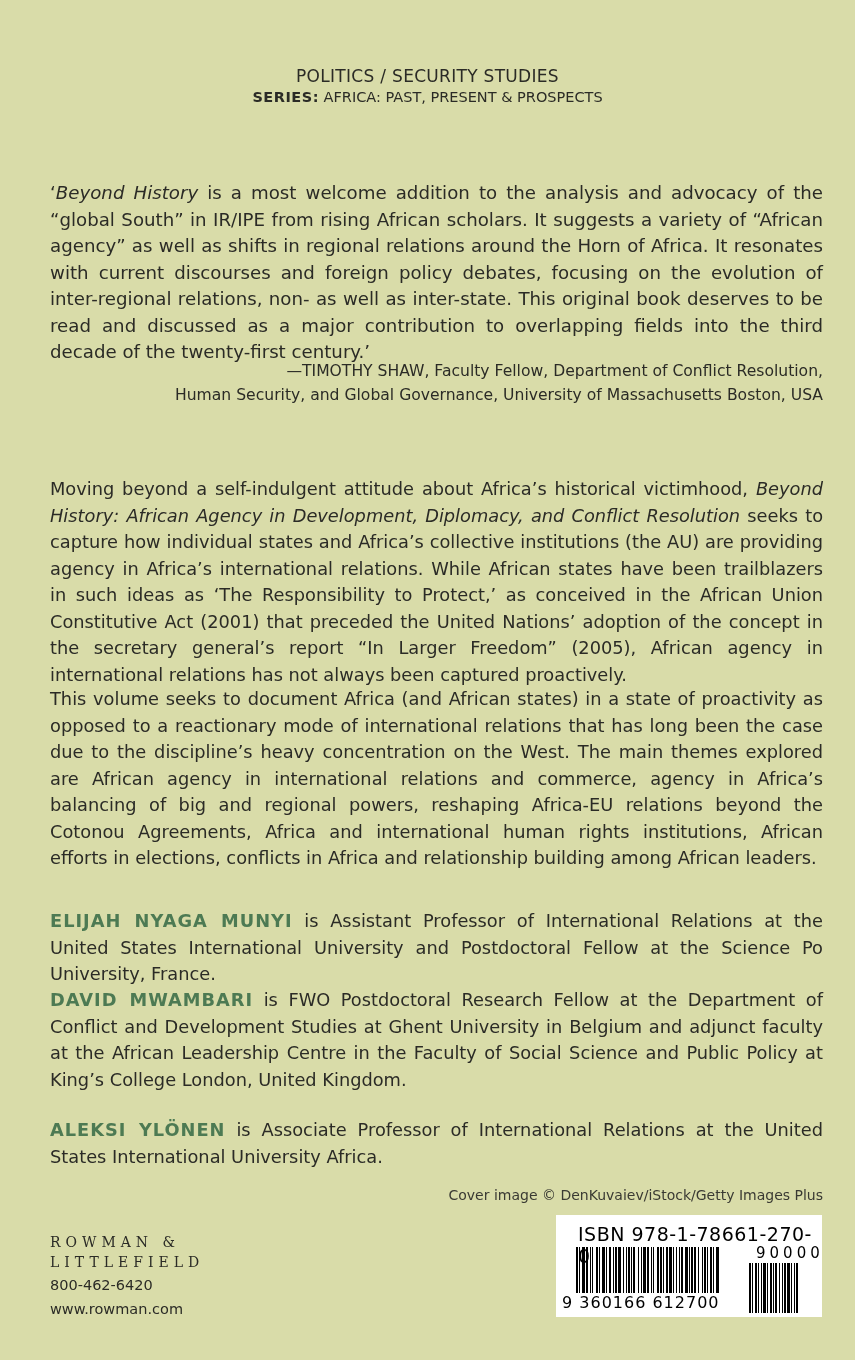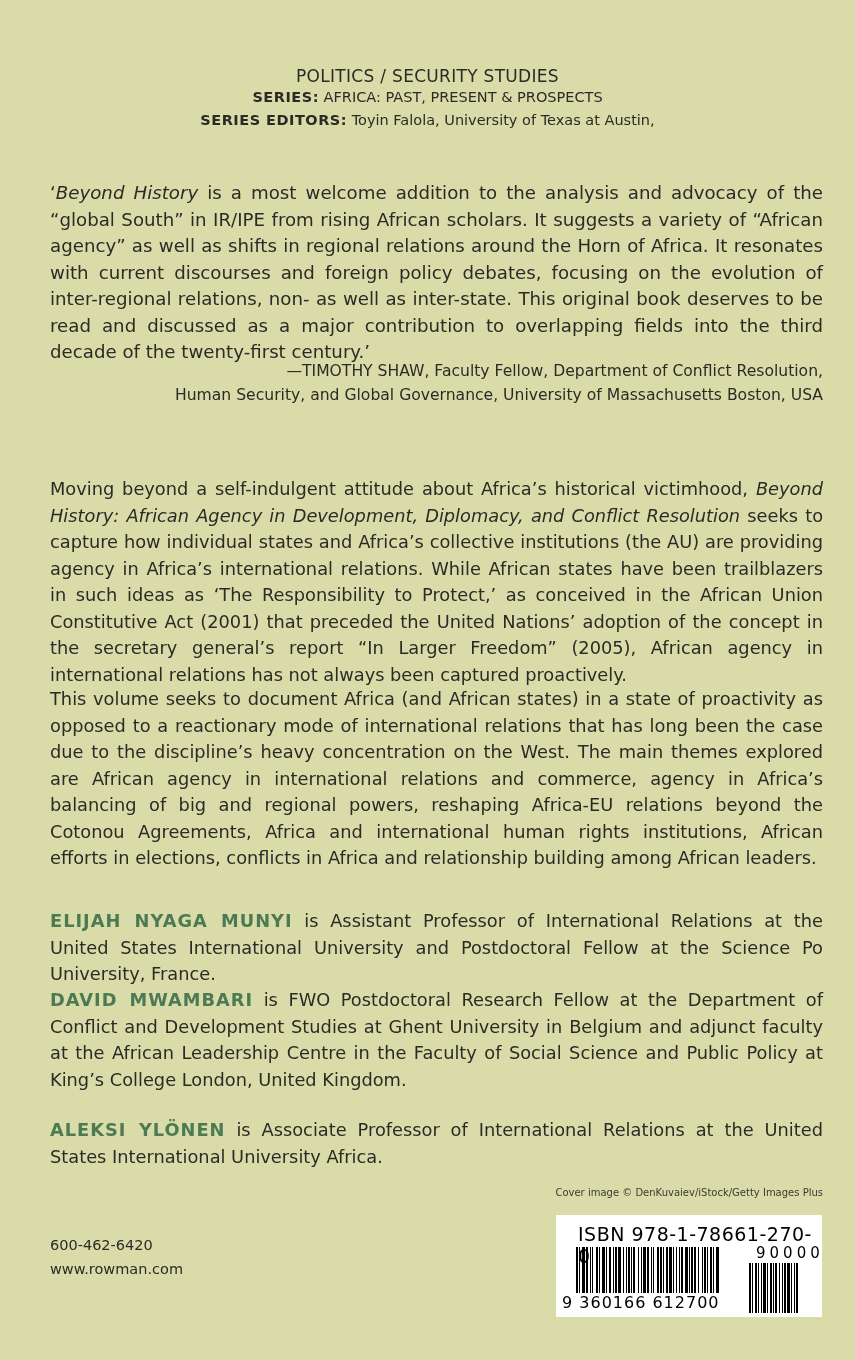--- a/index.html
+++ b/index.html
@@ -14,21 +14,21 @@
   .block { position:absolute; left:50px; width:773px; font-size:17.8px; line-height:26.5px; text-align:justify; }
   .quote { top:180px; font-size:18.2px; line-height:26.5px; }
   .quote i { font-style:italic; }
   .attr { position:absolute; right:32px; top:359px; text-align:right; font-size:15.6px; line-height:24px; }
   .p1 { top:464px;margin-top:12px; }
   .p2 { top:686px; }
   .bio1 { top:908px; }
   .bio2 { top:987px; }
   .bio3 { top:1117px; }
   .name { color:#4d7a53; font-weight:bold; letter-spacing:1px; }
-  .credit { position:absolute; right:32px; top:1187px; font-size:10px; color:#3a3a33; }
+  .credit { position:absolute; right:32px; top:1187px; font-size:14px; color:#3a3a33; }
   .barcode { position:absolute; left:556px; top:1215px; width:266px; height:102px; background:#fff; }
   .isbn { position:absolute; left:22px; top:8px; font-size:19px; font-family:"DejaVu Sans", sans-serif; color:#000; letter-spacing:0.5px; }
   .bars1 { position:absolute; left:20px; top:32px; width:176px; height:58px; display:flex; align-items:stretch; }
   .bars2 { position:absolute; left:193px; top:48px; width:62px; height:50px; display:flex; align-items:stretch; }
   .bars1 span, .bars2 span { background:#000; display:block; }
   .ean { position:absolute; left:6px; top:78px; font-size:16px; color:#000; letter-spacing:1px; background:transparent; }
   .ean span { background:#fff; }
   .addon { position:absolute; left:200px; top:29px; font-size:15px; color:#000; letter-spacing:4px; }
   .pub { position:absolute; left:50px; top:1232px; }
   .logo { font-family:"DejaVu Serif", serif; font-size:14px; letter-spacing:5px; line-height:20px; color:#2b2b26; }
@@ -36,45 +36,45 @@
 </style>
 </head>
 <body>
 
 <div class="top">
   <div class="cat">POLITICS / SECURITY STUDIES</div>
   <div class="series">
     <b>SERIES:</b>
     <span>AFRICA: PAST, PRESENT &amp; PROSPECTS</span>
   </div>
-  <div class="series">
-    <b>SERIES EDITORS:</b>
-    <span>Toyin Falola, University of Texas at Austin,</span>
-  </div>
 </div>
 
 <div class="block quote"><span>‘</span><i>Beyond History</i><span> is a most welcome addition to the analysis and advocacy of the “global South” in IR/IPE from rising African scholars. It suggests a variety of “African agency” as well as shifts in regional relations around the Horn of Africa. It resonates with current discourses and foreign policy debates, focusing on the evolution of inter-regional relations, non- as well as inter-state. This original book deserves to be read and discussed as a major contribution to overlapping fields into the third decade of the twenty-first century.’</span></div>
 
 <div class="attr">
   <div>—TIMOTHY SHAW, Faculty Fellow, Department of Conflict Resolution,</div>
   <div>Human Security, and Global Governance, University of Massachusetts Boston, USA</div>
 </div>
 
 <div class="block p1"><span>Moving beyond a self-indulgent attitude about Africa’s historical victimhood, </span><i>Beyond History: African Agency in Development, Diplomacy, and Conflict Resolution</i><span> seeks to capture how individual states and Africa’s collective institutions (the AU) are providing agency in Africa’s international relations. While African states have been trailblazers in such ideas as ‘The Responsibility to Protect,’ as conceived in the African Union Constitutive Act (2001) that preceded the United Nations’ adoption of the concept in the secretary general’s report “In Larger Freedom” (2005), African agency in international relations has not always been captured proactively.</span></div>
 
 <div class="block p2">This volume seeks to document Africa (and African states) in a state of proactivity as opposed to a reactionary mode of international relations that has long been the case due to the discipline’s heavy concentration on the West. The main themes explored are African agency in international relations and commerce, agency in Africa’s balancing of big and regional powers, reshaping Africa-EU relations beyond the Cotonou Agreements, Africa and international human rights institutions, African efforts in elections, conflicts in Africa and relationship building among African leaders.</div>
 
 <div class="block bio1"><span class="name">ELIJAH NYAGA MUNYI</span><span> is Assistant Professor of International Relations at the United States International University and Postdoctoral Fellow at the Science Po University, France.</span></div>
 <div class="block bio2"><span class="name">DAVID MWAMBARI</span><span> is FWO Postdoctoral Research Fellow at the Department of Conflict and Development Studies at Ghent University in Belgium and adjunct faculty at the African Leadership Centre in the Faculty of Social Science and Public Policy at King’s College London, United Kingdom.</span></div>
 <div class="block bio3"><span class="name">ALEKSI YLÖNEN</span><span> is Associate Professor of International Relations at the United States International University Africa.</span></div>
 
 <div class="credit">Cover image © DenKuvaiev/iStock/Getty Images Plus</div>
 
 <div class="pub">
-  <div class="phone">600-462-6420</div>
+  <div class="logo">
+    <div>ROWMAN &amp;</div>
+    <div>LITTLEFIELD</div>
+  </div>
+  <div class="phone">800-462-6420</div>
   <div class="web">www.rowman.com</div>
 </div>
 
 <div class="barcode">
   <div class="isbn">ISBN 978-1-78661-270-0</div>
   <div class="bars1" id="bars1">
       <span style="width: 2px;"></span>
       <span style="width: 1px; background: transparent;"></span>
       <span style="width: 1px;"></span>
       <span style="width: 2px; background: transparent;"></span>

